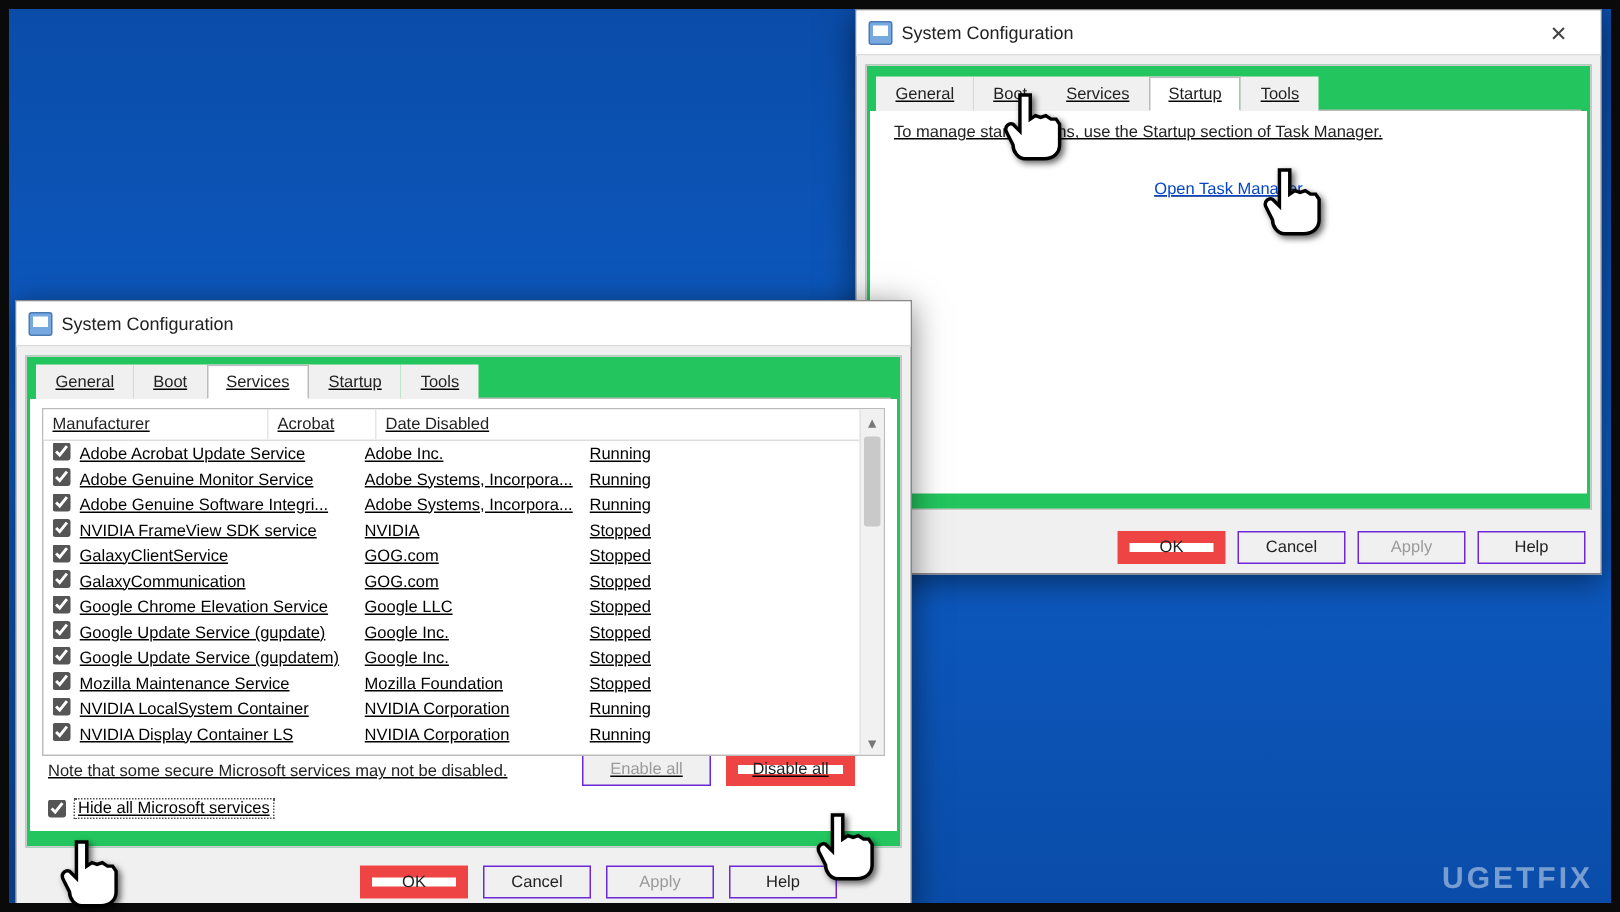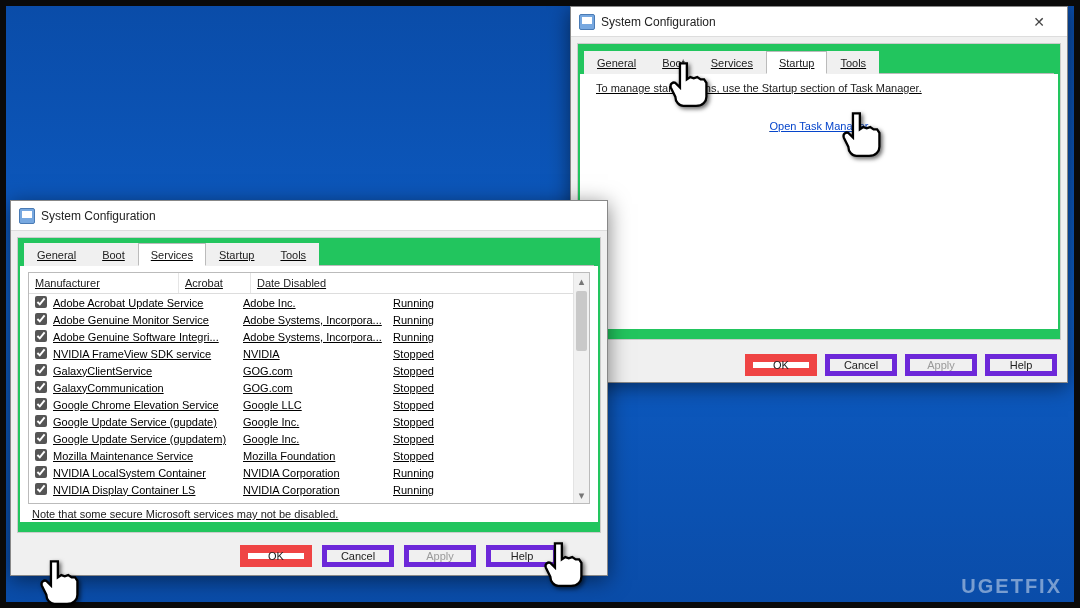--- a/index.html
+++ b/index.html
@@ -31,21 +31,21 @@
 
     .tabbody { background: #fff; border: none; padding: 8px 10px; }
 
     
     #win-startup { left: 570px; top: 6px; width: 498px; }
     #win-startup .tabbody { height: 255px; }
     .startup-msg { color: #222; margin-left: 6px; }
     .link-row { text-align: center; margin-top: 26px; }
     .link { color: #0645cb; text-decoration: underline; cursor: pointer; }
     .buttons-row { display: flex; justify-content: flex-end; gap: 8px; padding: 8px 10px 6px 10px; }
-    .btn { min-width: 72px; height: 22px; border: 5px solid #6d28d9; background: #f0f0f0;
+    .btn { min-width: 72px; height: 22px; border: 1px solid #6d28d9; background: #f0f0f0;
       display: flex; align-items: center; justify-content: center; cursor: pointer; color: #222; }
     .btn.default { border: 8px solid #ef4444; background: #fff; }
     .btn.disabled { color: #9a9a9a; cursor: default; }
 
     
     #win-services { left: 10px; top: 200px; width: 598px; }
     .listview { border: 1px solid #bbb; background: #fff; margin: 0 2px; height: 232px; position: relative; }
     .lv-headers { display: flex; background: #fff; border-bottom: 1px solid #ddd; }
     .lv-h { padding: 4px 6px; border-right: 1px solid #e5e5e5; color: #222; }
     .lv-h.svc { width: 208px; }
@@ -221,20 +221,28 @@
             </div>
           </div>
         <div class="scrollbar">
           <div class="sb-arrow">▴</div>
           <div class="sb-thumb"></div>
           <div class="sb-arrow" style="position:absolute;bottom:0;left:0;right:0;">▾</div>
         </div>
       </div>
 
       <div class="note">Note that some secure Microsoft services may not be disabled.</div>
+      <div class="svc-actions">
+        <div class="btn disabled" style="min-width:86px">Enable all</div>
+        <div class="btn default" style="min-width:86px">Disable all</div>
+      </div>
+      <div class="hide-chk">
+        <input type="checkbox" id="hidems" checked="" style="">
+        <label for="hidems">Hide all Microsoft services</label>
+      </div>
     </div>
   </div>
 
   <div class="bottom-buttons">
     <div class="btn default">OK</div>
     <div class="btn">Cancel</div>
     <div class="btn disabled">Apply</div>
     <div class="btn">Help</div>
   </div>
 </div>

